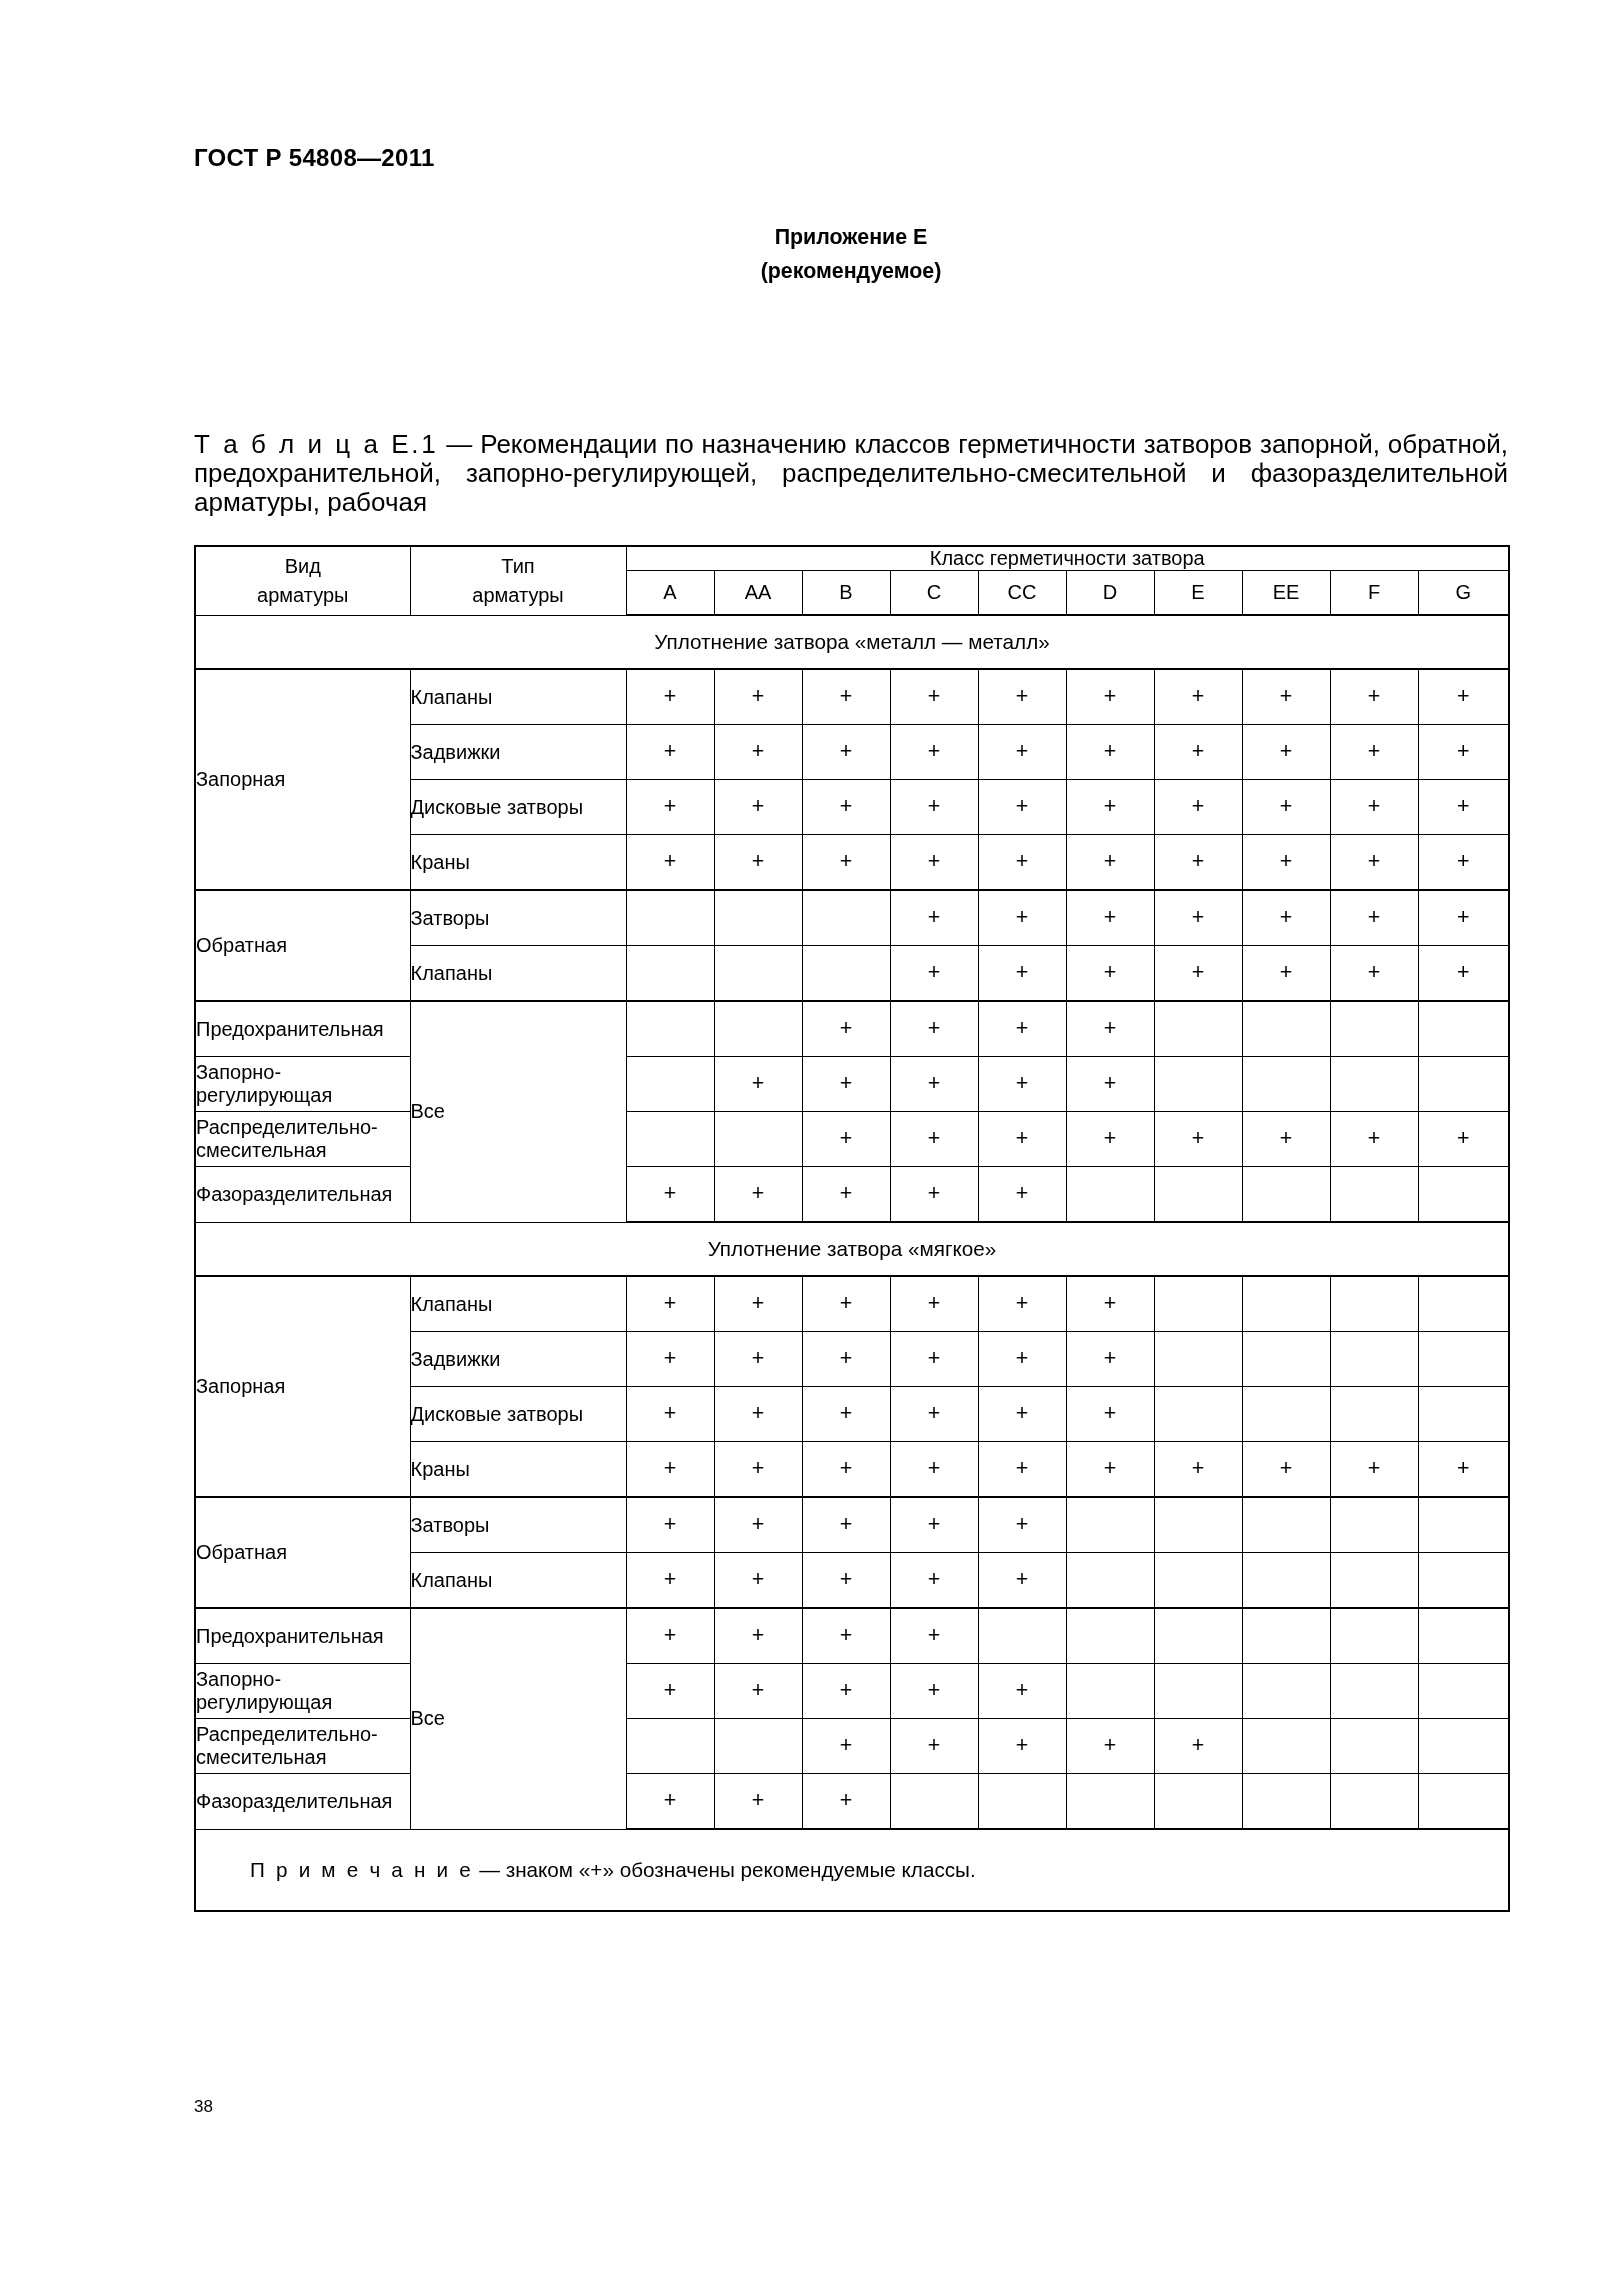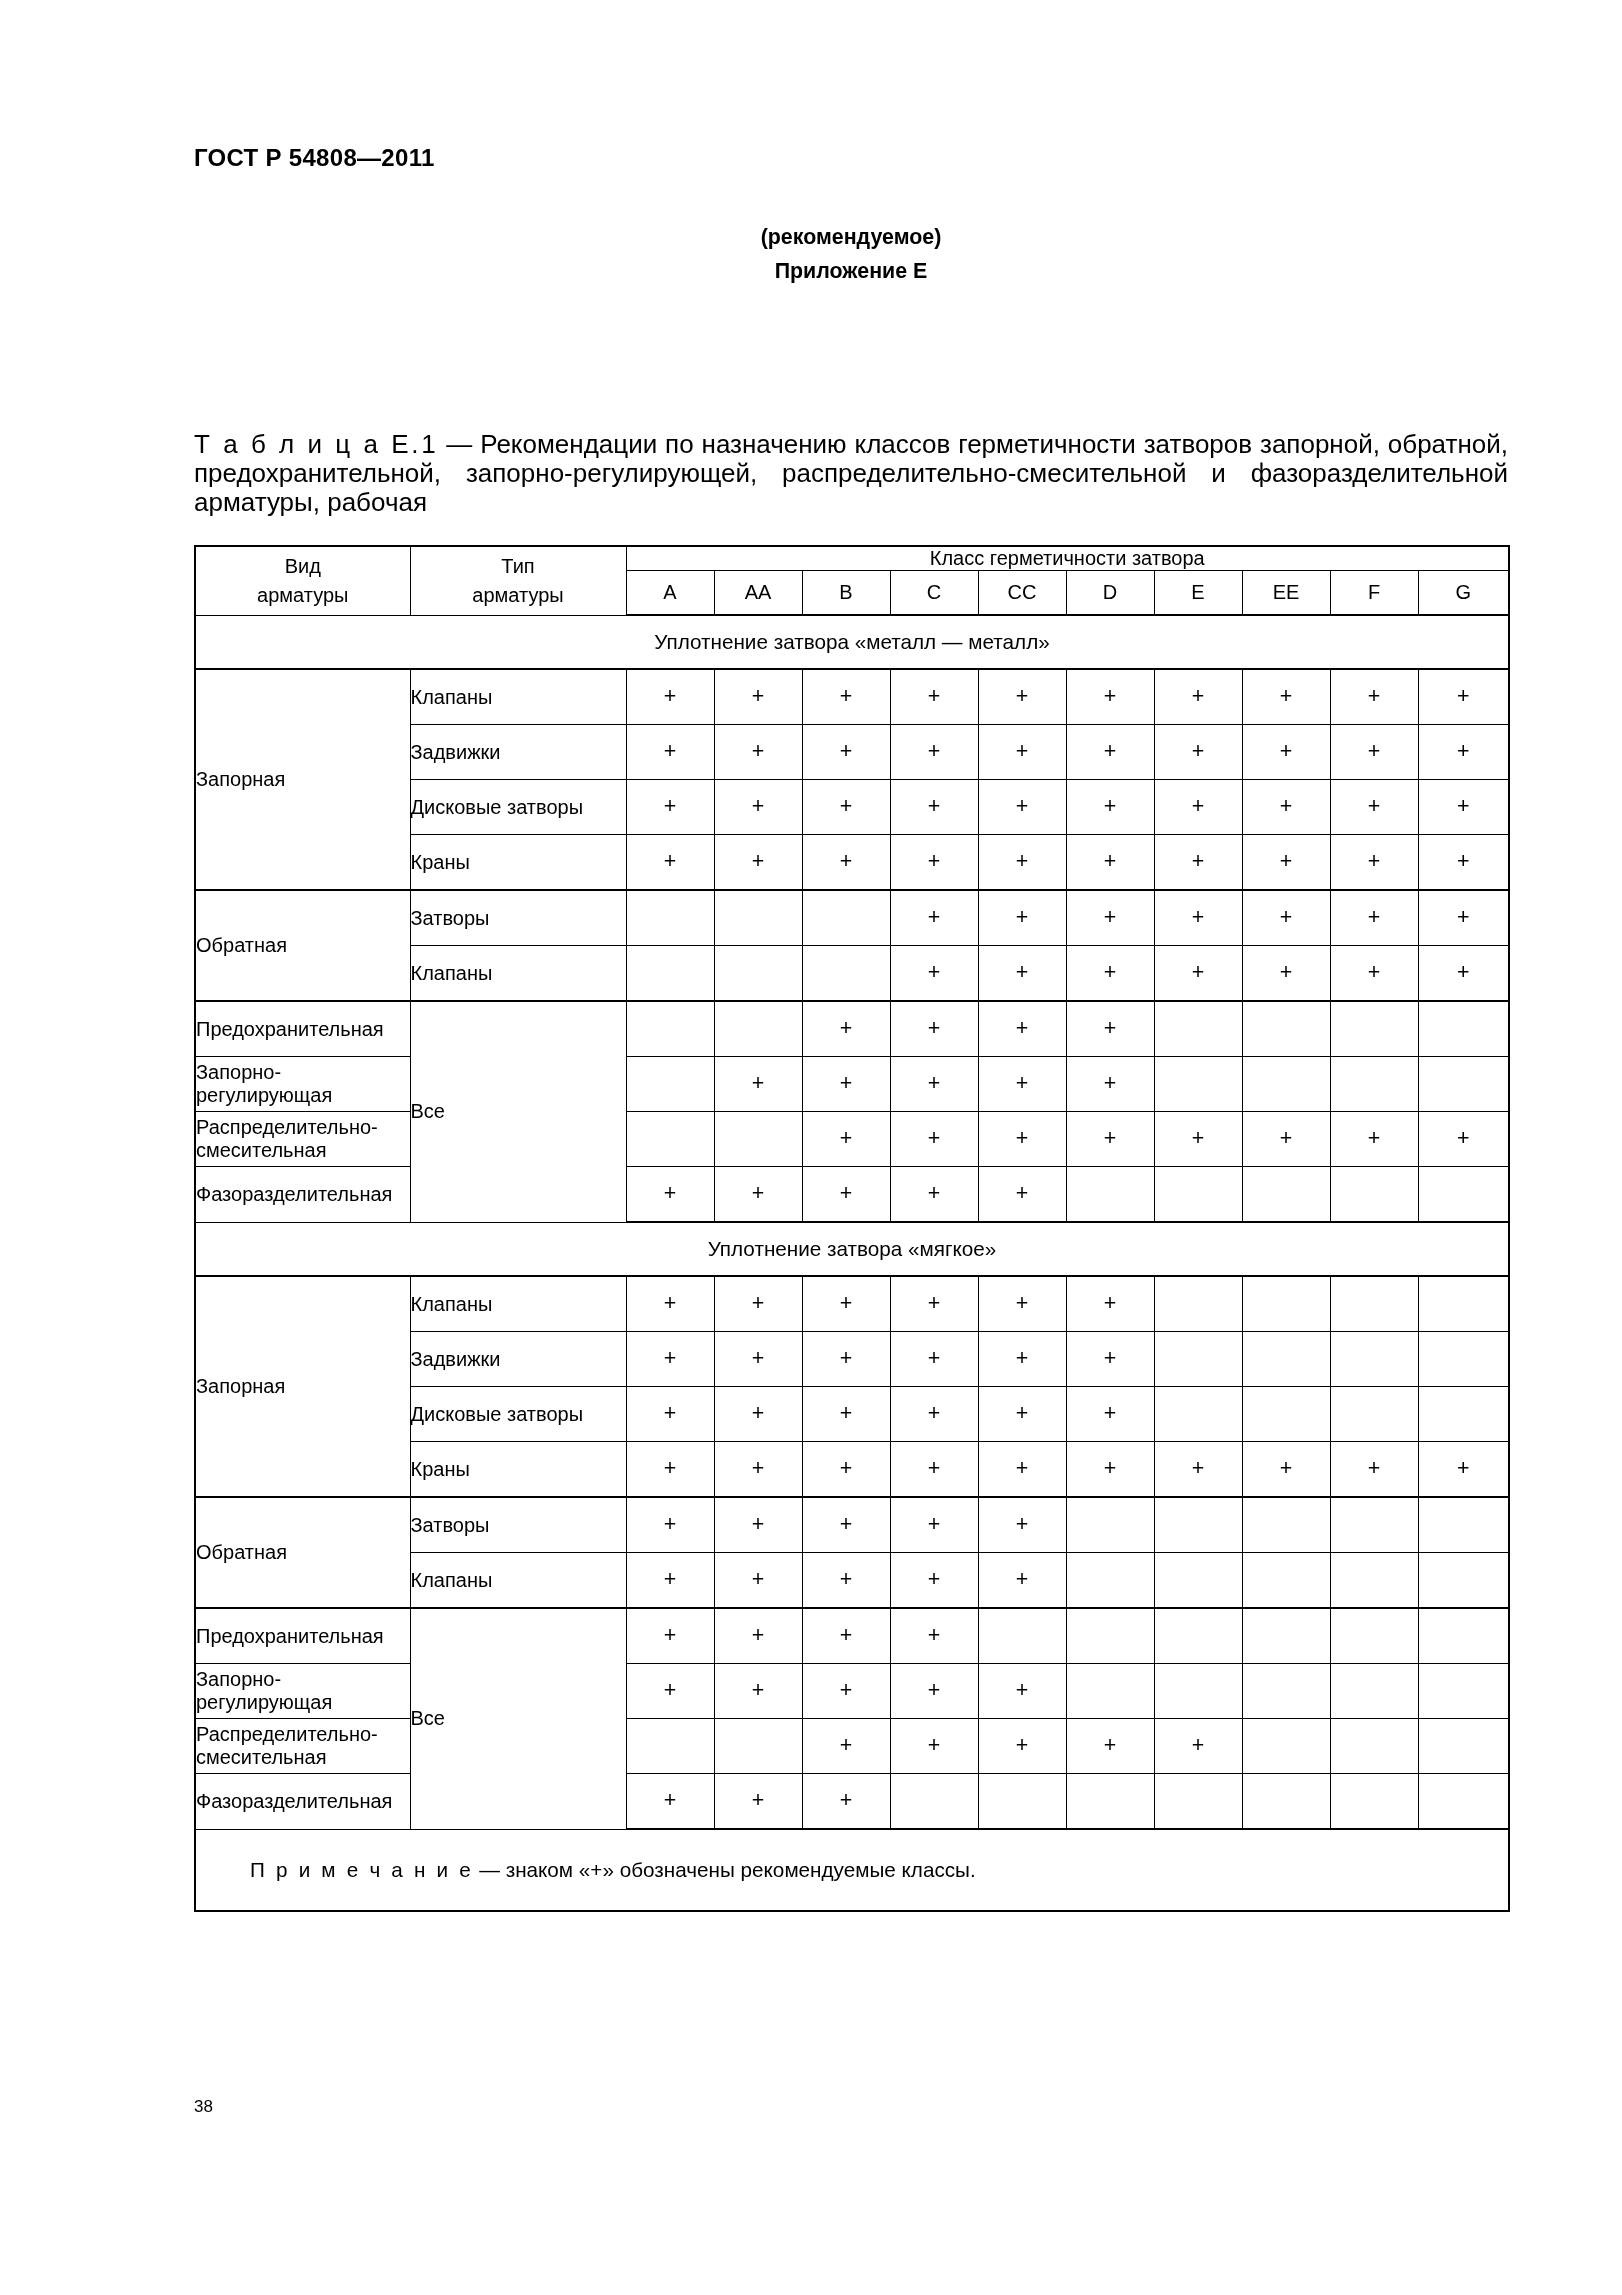--- a/index.html
+++ b/index.html
@@ -161,22 +161,22 @@
   }
 </style>
 </head>
 <body>
 
 <div class="page">
 
   <div class="running-head">ГОСТ Р 54808—2011</div>
 
   <div class="appendix-block">
+    <div class="appendix-line">Приложение Е</div>
     <div class="appendix-line">(рекомендуемое)</div>
-    <div class="appendix-line">Приложение Е</div>
   </div>
 
 
   <div class="table-caption">
     <span class="spaced">Т а б л и ц а  Е.1</span><span> — Рекомендации по назначению классов герметичности затворов запорной, обратной, предохранительной, запорно-регулирующей, распределительно-смесительной и фазоразделительной арматуры, рабочая</span>
   </div>
 
   <table class="gost-table">
     <colgroup>
       <col style="width:215px">

